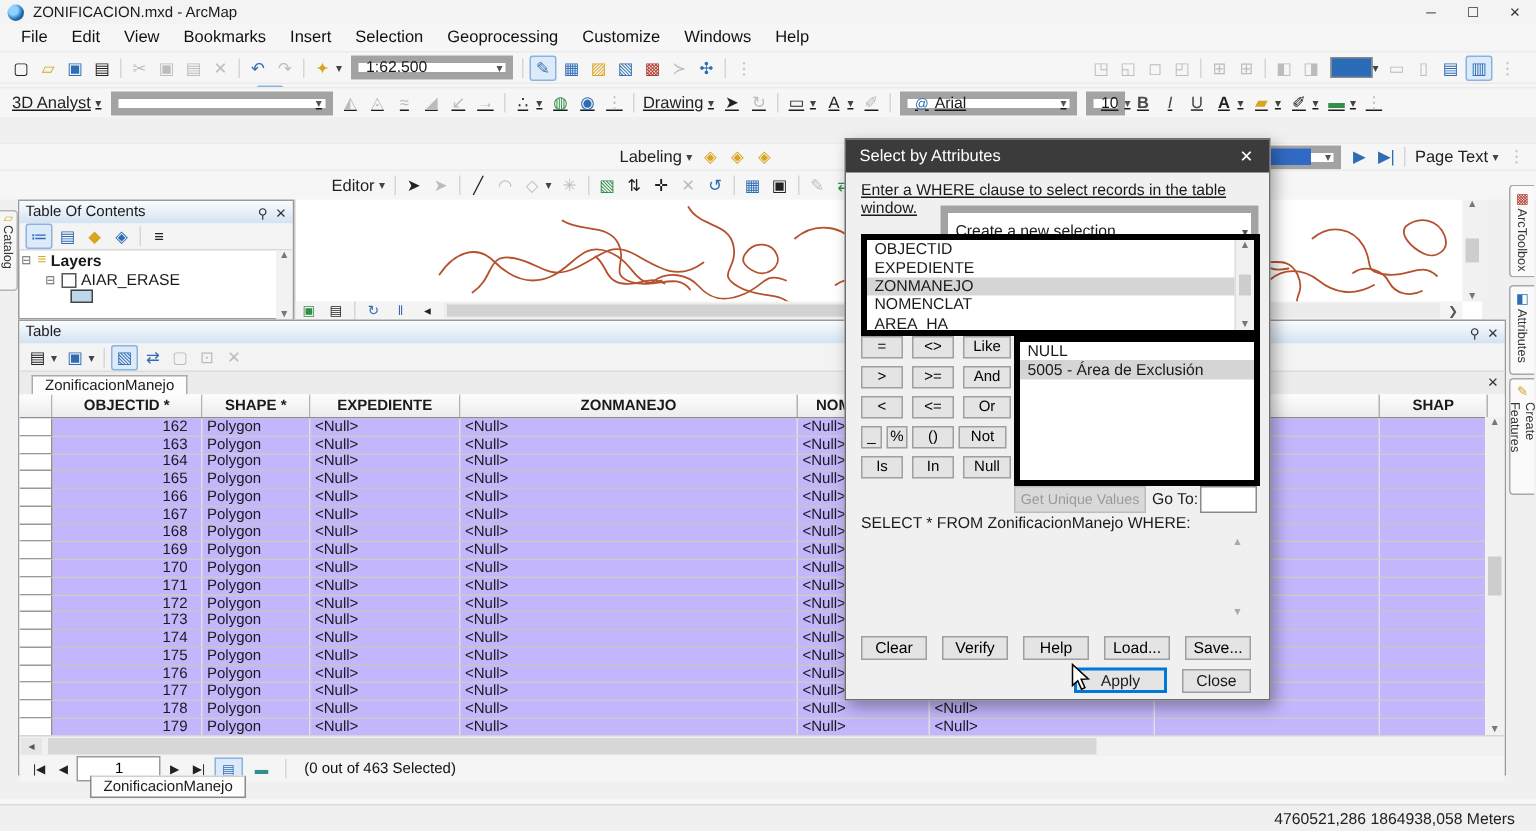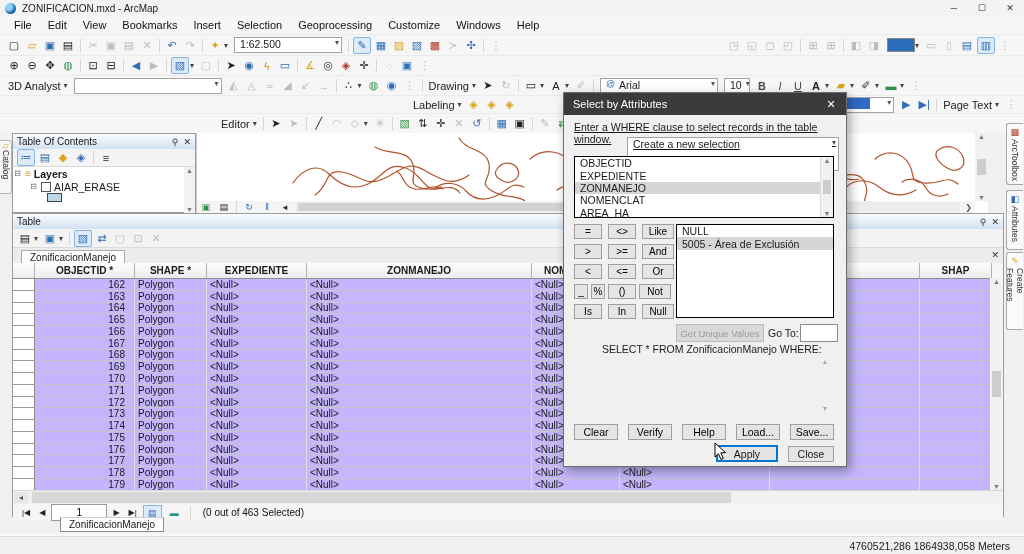--- a/index.html
+++ b/index.html
@@ -10,33 +10,33 @@
   #titlebar{left:0;top:0;width:1024px;height:16px;background:#f3f3f3;display:flex;align-items:center;font-size:10px;}
   #app-icon{width:11px;height:11px;border-radius:50%;margin:0 6px 0 5px;
     background:radial-gradient(circle at 35% 35%, #8fd1ff 0 30%, #1f6fb0 60%, #0c3f6e 100%);}
   #win-controls{margin-left:auto;display:flex;}
   #win-controls span{width:28px;text-align:center;font-size:9px;color:#333;}
   #menubar{left:0;top:16px;width:1024px;height:18px;background:#f6f6f6;display:flex;align-items:center;padding-left:6px;box-sizing:border-box;}
   .menu-item{font-size:11px;padding:0 8px;color:#111;}
   .tbrow{left:0;width:1024px;background:#f6f6f6;display:flex;align-items:center;padding-left:5px;box-sizing:border-box;border-top:1px solid #ebebeb;}
   #tb1{top:34px;height:21px;}
   #tb2{top:55px;height:20px;}
-  #tb3{top:75px;height:20px;}
+  #tb3{top:58px;height:20px;text-decoration:underline;}
   #tb4{top:95px;height:18px;}
   #tb5{top:113px;height:20px;padding-left:218px;}
   .host{display:contents;}
   .tbi{min-width:16px;height:15px;display:inline-flex;align-items:center;justify-content:center;
        font-size:11px;color:#4a4a4a;border-radius:2px;margin:0 1px;}
   .blue{color:#2e6db4}.red{color:#b03a2e}.yellow{color:#d9a41f}.green{color:#2f8f46}.dark{color:#222}
   .dis{color:#bcbcbc}
   .boxed{border:1px solid #8ab4e0;background:#ddeafa;}
   .caret{min-width:8px;font-size:8px;color:#444;margin-left:-2px;}
   .sep{width:1px;height:13px;background:#d6d6d6;margin:1px 3px;align-self:center;display:inline-block;}
   .tb-label{font-size:11px;color:#222;padding:0 3px;white-space:nowrap;}
-  .combo{display:inline-flex;background:#fff;border:1px solid #a3a3a3;height:16px;
+  .combo{display:inline-flex;align-items:center;background:#fff;border:5px solid #a3a3a3;height:16px;
          font-size:10.5px;padding:0 2px 0 5px;margin:0 3px;box-sizing:border-box;}
   .combo .ar{margin-left:auto;font-size:8px;color:#555;padding-left:4px;}
   .swatch{width:26px;height:12px;background:#2b6cb8;border:1px solid #888;display:inline-block;margin-left:4px;}
   .selblock{background:#316ac5;height:11px;width:56px;display:inline-block;}
   .bold{font-weight:bold}.ital{font-style:italic}.und{text-decoration:underline}
   
   #catalog-tab{left:0;top:140px;width:12px;height:54px;background:#f6f6f6;border:1px solid #b5b5b5;border-left:none;
     border-radius:0 3px 3px 0;display:flex;flex-direction:column;align-items:center;font-size:8.5px;color:#444;box-sizing:border-box;}
   .vtext{writing-mode:vertical-rl;font-size:8.5px;color:#333;}
   
@@ -105,39 +105,39 @@
      display:flex;align-items:center;justify-content:flex-end;font-size:10.5px;color:#222;padding-right:14px;box-sizing:border-box;}
   
   #dialog{left:563px;top:92px;width:282px;height:373px;background:#f0f0f0;border:1px solid #6e6e6e;
      box-shadow:3px 4px 10px rgba(0,0,0,.35);z-index:50;}
   #dlg-title{height:22px;background:#3b3b3b;color:#fff;display:flex;align-items:center;font-size:11px;padding-left:9px;}
   #dlg-title .x{margin-left:auto;width:30px;text-align:center;font-size:11px;}
   .dlg-abs{position:absolute;font-size:10.5px;}
   #dlg-prompt{left:10px;top:28px;text-decoration:underline;}
   #dlg-method-label{left:10px;top:64px;}
   #dlg-method{left:60px;top:44px;width:212px;height:34px;text-decoration:underline;}
-  .listbox{background:#fff;border:1px solid #000000;position:absolute;overflow:hidden;}
+  .listbox{background:#fff;border:4px solid #000000;position:absolute;overflow:hidden;}
   #dlg-fields{left:10px;top:63px;width:258px;height:60px;}
   .lb-item{font-size:10.5px;padding:0 5px;height:12.4px;display:flex;align-items:center;white-space:nowrap;}
   .lb-item.sel{background:#d5d5d5;}
   .lb-scroll{position:absolute;right:0;top:0;bottom:0;width:12px;background:#f1f1f1;font-size:7px;color:#777;
      display:flex;flex-direction:column;align-items:center;justify-content:space-between;border-left:1px solid #ddd;}
   #dlg-ops{left:10px;top:131px;width:100px;}
   .op-row{display:flex;gap:6px;margin-bottom:5px;}
   .op-btn{height:15px;width:28px;background:#e4e4e4;border:1px solid #9f9f9f;font-size:10px;display:flex;
      align-items:center;justify-content:center;font-family:"Liberation Sans",sans-serif;box-sizing:border-box;}
   .op-row .op-btn:last-child{width:32px;}
   .op-btn.op-sm{width:13px;}
   .op-row.four{gap:3px;}
   #dlg-values{left:112px;top:131px;width:156px;height:92px;}
   #dlg-unique{left:112px;top:231px;width:86px;height:16px;background:#d9d9d9;border:1px solid #bdbdbd;color:#9a9a9a;
      font-size:9.5px;display:flex;align-items:center;justify-content:center;}
   #dlg-goto-label{left:204px;top:234px;}
   #dlg-goto-input{left:236px;top:231px;width:32px;height:14px;border:1px solid #8a8a8a;font-size:10px;font-family:"Liberation Sans",sans-serif;}
-  #dlg-select-label{left:10px;top:250px;margin-left:28px;}
+  #dlg-select-label{left:10px;top:250px;}
   #dlg-where{left:10px;top:263px;width:256px;height:58px;border:1px solid #4a90d2;background:#fff;
      font-size:10.5px;font-family:"Liberation Sans",sans-serif;resize:none;padding:2px 4px;box-sizing:border-box;outline:none;}
   #where-arrows{left:256px;top:265px;width:10px;height:54px;display:flex;flex-direction:column;justify-content:space-between;
      align-items:center;font-size:7px;color:#aaa;}
   #dlg-btnrow{left:10px;top:331px;width:262px;display:flex;gap:10px;}
   .dlg-btn{width:44px;height:16px;background:#e4e4e4;border:1px solid #9f9f9f;font-size:10.5px;display:flex;
      align-items:center;justify-content:center;box-sizing:border-box;font-family:"Liberation Sans",sans-serif;}
   #dlg-apply{left:152px;top:352px;width:62px;height:17px;border:2px solid #0078d7;background:#e4e4e4;font-size:10.5px;
      display:flex;align-items:center;justify-content:center;box-sizing:border-box;}
   #dlg-close{left:224px;top:353px;width:46px;height:16px;}

